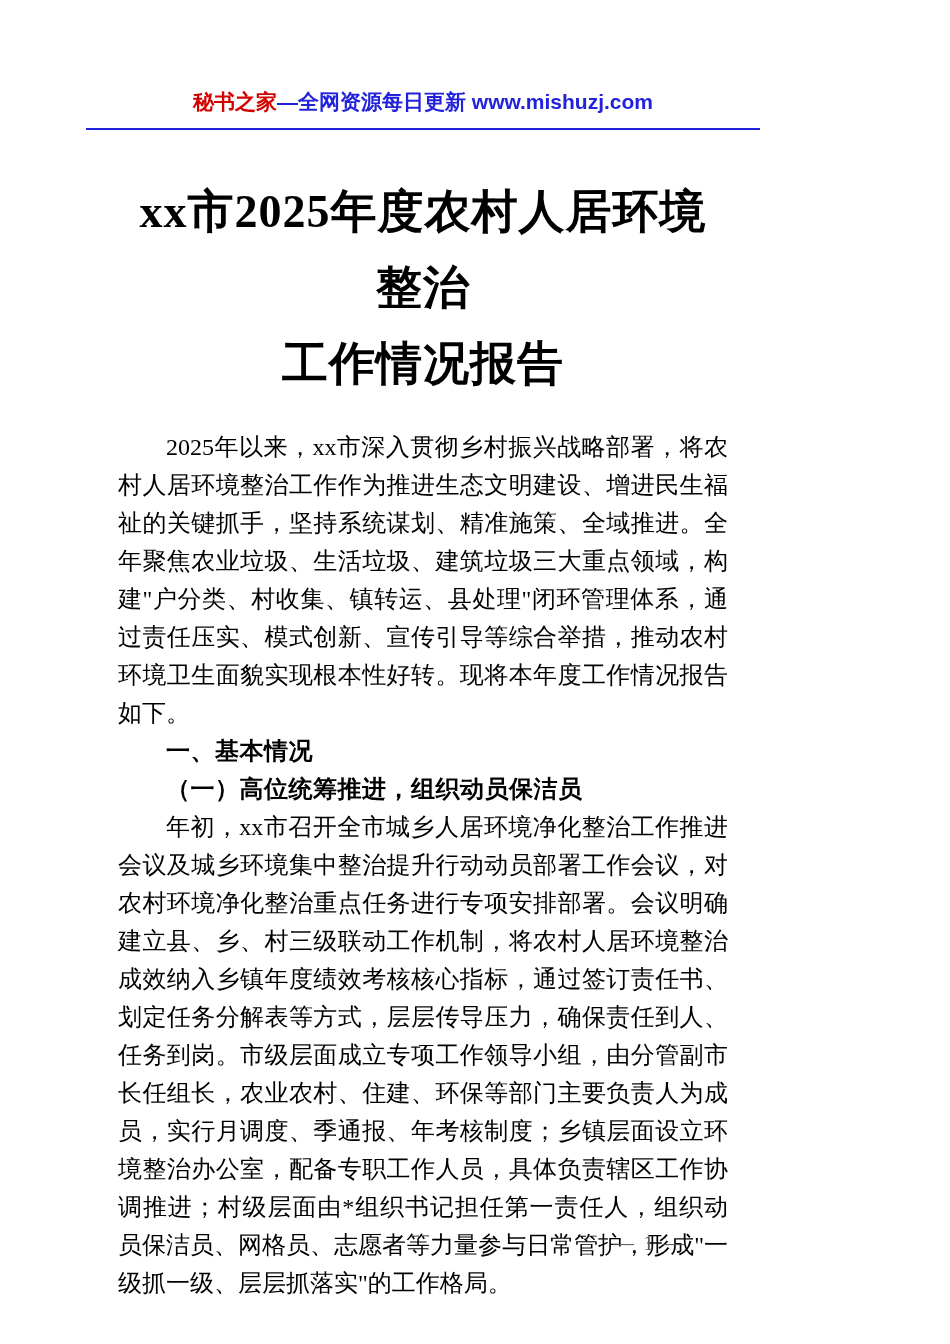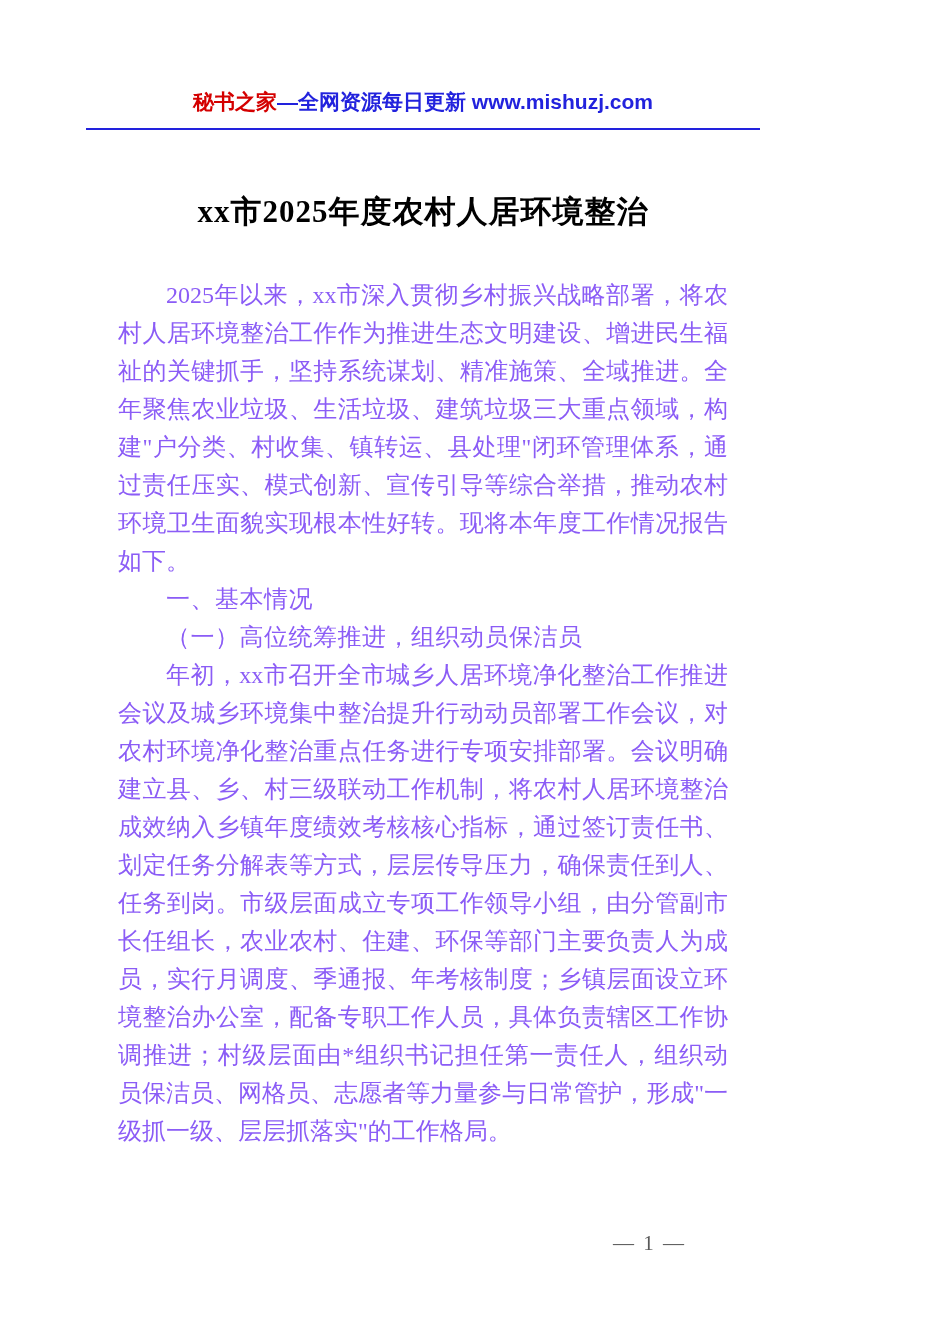--- a/index.html
+++ b/index.html
@@ -27,37 +27,37 @@
   .tagline { color: #2222dd; }
   .url { color: #2222dd; text-decoration: none; cursor: pointer; }
   .header-rule {
     height: 2px;
     background: #2222dd;
     margin: 12px -32px 0 -32px;
   }
   .doc-title {
     margin-top: 44px;
     text-align: center;
-    font-size: 31px;
+    font-size: 46px;
     font-weight: bold;
     line-height: 76px;
     letter-spacing: 1px;
     color: #000;
   }
   .doc-body {
     margin-top: 26px;
     font-size: 24px;
     line-height: 38px;
     text-align: justify;
-    color: #8b5cf6;
+    color: #000000;
   }
   .para { text-indent: 2em; }
   .para.heading {
     font-family: "Liberation Sans", "DejaVu Sans", sans-serif;
-    font-weight: normal;
+    font-weight: bold;
     letter-spacing: 0.5px;
   }
   .bold { font-weight: normal; }
   .doc-footer {
     position: absolute;
     right: 160px;
     bottom: 88px;
     font-size: 21px;
     color: #595959;
     letter-spacing: 2px;
@@ -69,20 +69,21 @@
 <div class="page">
 
   <div class="doc-header">
     <span class="brand">秘书之家</span><span class="tagline">—全网资源每日更新 </span><a class="url">www.mishuzj.com</a>
   </div>
 
   <div class="header-rule"></div>
 
   <div class="doc-title">
     <div>xx市2025年度农村人居环境整治</div>
+    <div>工作情况报告</div>
   </div>
 
   <div class="doc-body" id="doc-body">
       <p class="para normal"><span>2025年以来，xx市深入贯彻乡村振兴战略部署，将农村人居环境整治工作作为推进生态文明建设、增进民生福祉的关键抓手，坚持系统谋划、精准施策、全域推进。全年聚焦农业垃圾、生活垃圾、建筑垃圾三大重点领域，构建"户分类、村收集、镇转运、县处理"闭环管理体系，通过责任压实、模式创新、宣传引导等综合举措，推动农村环境卫生面貌实现根本性好转。现将本年度工作情况报告如下。</span></p>
       <p class="para heading"><span>一、基本情况</span></p>
       <p class="para heading"><span>（一）高位统筹推进，组织动员保洁员</span></p>
       <p class="para normal"><span>年初，xx市召开全市城乡人居环境净化整治工作推进会议及城乡环境集中整治提升行动动员部署工作会议，对农村环境净化整治重点任务进行专项安排部署。会议明确建立县、乡、村三级联动工作机制，将农村人居环境整治成效纳入乡镇年度绩效考核核心指标，通过签订责任书、划定任务分解表等方式，层层传导压力，确保责任到人、任务到岗。市级层面成立专项工作领导小组，由分管副市长任组长，农业农村、住建、环保等部门主要负责人为成员，实行月调度、季通报、年考核制度；乡镇层面设立环境整治办公室，配备专职工作人员，具体负责辖区工作协调推进；村级层面由*组织书记担任</span><span class="bold">第一</span><span>责任人，组织动员保洁员、网格员、志愿者等力量参与日常管护，形成"一级抓一级、层层抓落实"的工作格局。</span></p>
     </div>
 
   <div class="doc-footer">— 1 —</div>

